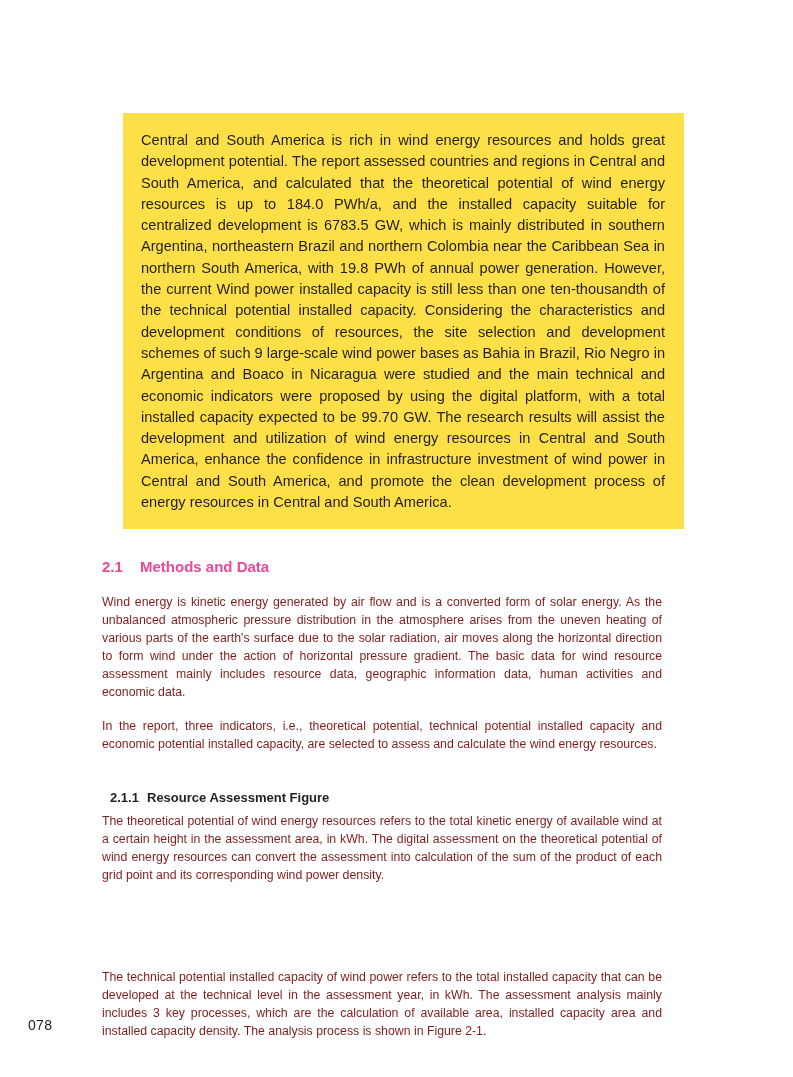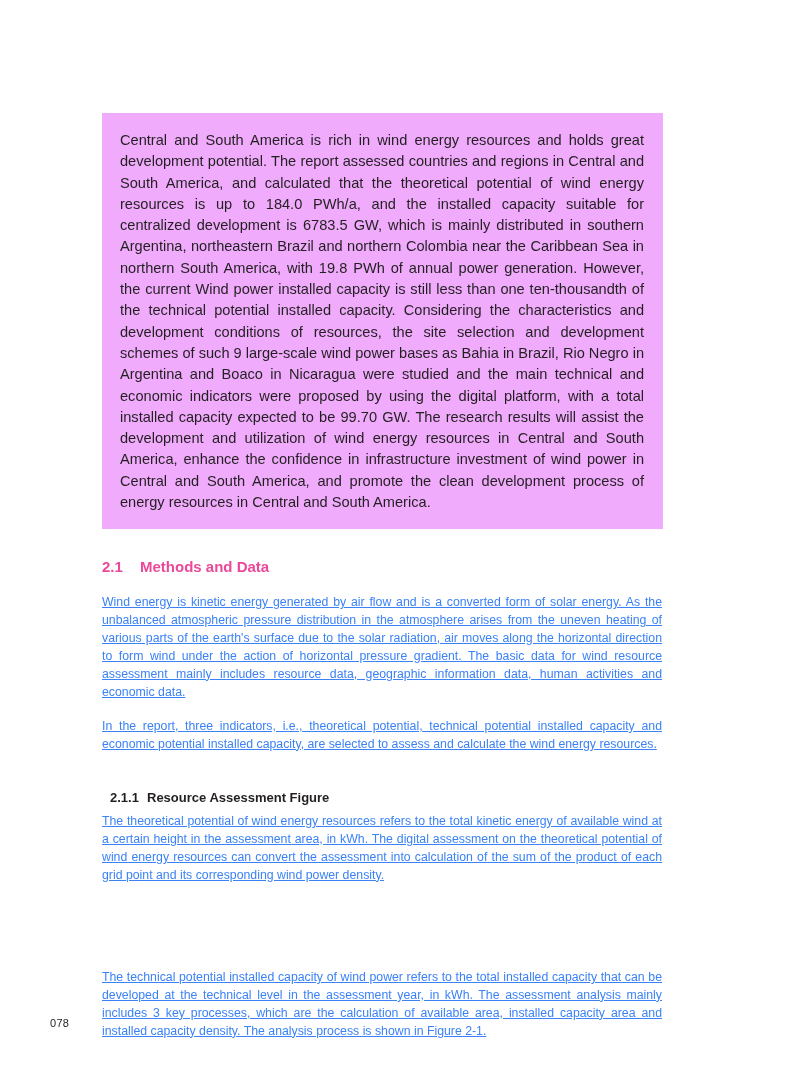--- a/index.html
+++ b/index.html
@@ -55,40 +55,39 @@
     }
     .sub-heading .num { display: inline-block; width: 45px; text-align: center; }
     .para {
       position: absolute;
       left: 102px;
       width: 560px;
       margin: 0;
       font-size: 12.3px;
       line-height: 17.9px;
       text-align: justify;
-      color: #3b82f6;
-      text-decoration: underline;
+      color: #7f1d1d;
     }
     .p1 { top: 594px; }
     .p2 { top: 718px; }
     .p3 { top: 813px; }
     .p4 { top: 969px; }
     .page-number {
       position: absolute;
-      left: 50px;
+      left: 28px;
       top: 1017px;
-      font-size: 11px;
+      font-size: 14px;
       color: #231f20;
       letter-spacing: 0.3px;
     }
   </style>
 </head>
 <body>
 
-<div class="summary-box" style="background: #f0abfc;">
+<div class="summary-box" style="background: #fde047; margin-left: 21px;">
   <p class="summary-text">Central and South America is rich in wind energy resources and holds great development potential. The report assessed countries and regions in Central and South America, and calculated that the theoretical potential of wind energy resources is up to 184.0 PWh/a, and the installed capacity suitable for centralized development is 6783.5 GW, which is mainly distributed in southern Argentina, northeastern Brazil and northern Colombia near the Caribbean Sea in northern South America, with 19.8 PWh of annual power generation. However, the current Wind power installed capacity is still less than one ten-thousandth of the technical potential installed capacity. Considering the characteristics and development conditions of resources, the site selection and development schemes of such  9 large-scale wind power bases as Bahia in Brazil, Rio Negro in Argentina and Boaco in Nicaragua were studied and the main technical and economic indicators were proposed by using the digital platform, with a total installed capacity expected to be 99.70 GW. The research results will assist the development and utilization of wind energy resources in Central and South America, enhance the confidence in infrastructure investment of wind power in Central and South America, and promote the clean development process of energy resources in Central and South America.</p>
 </div>
 
 <h2 class="section-heading">
   <span class="num">2.1</span><span>Methods and Data</span>
 </h2>
 
 <p class="para p1">Wind energy is kinetic energy generated by air flow and is a converted form of solar energy. As the unbalanced atmospheric pressure distribution in the atmosphere arises from the uneven heating of various parts of the earth's surface due to the solar radiation, air moves along the horizontal direction to form wind under the action of horizontal pressure gradient. The basic data for wind resource assessment mainly includes resource data, geographic information data, human activities and economic data.</p>
 <p class="para p2">In the report, three indicators, i.e., theoretical potential, technical potential installed capacity and economic potential installed capacity, are selected to assess and calculate the wind energy resources.</p>
 

